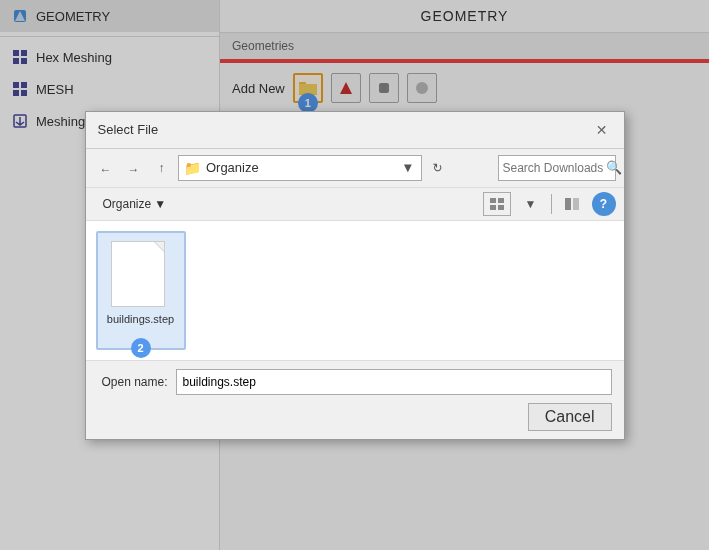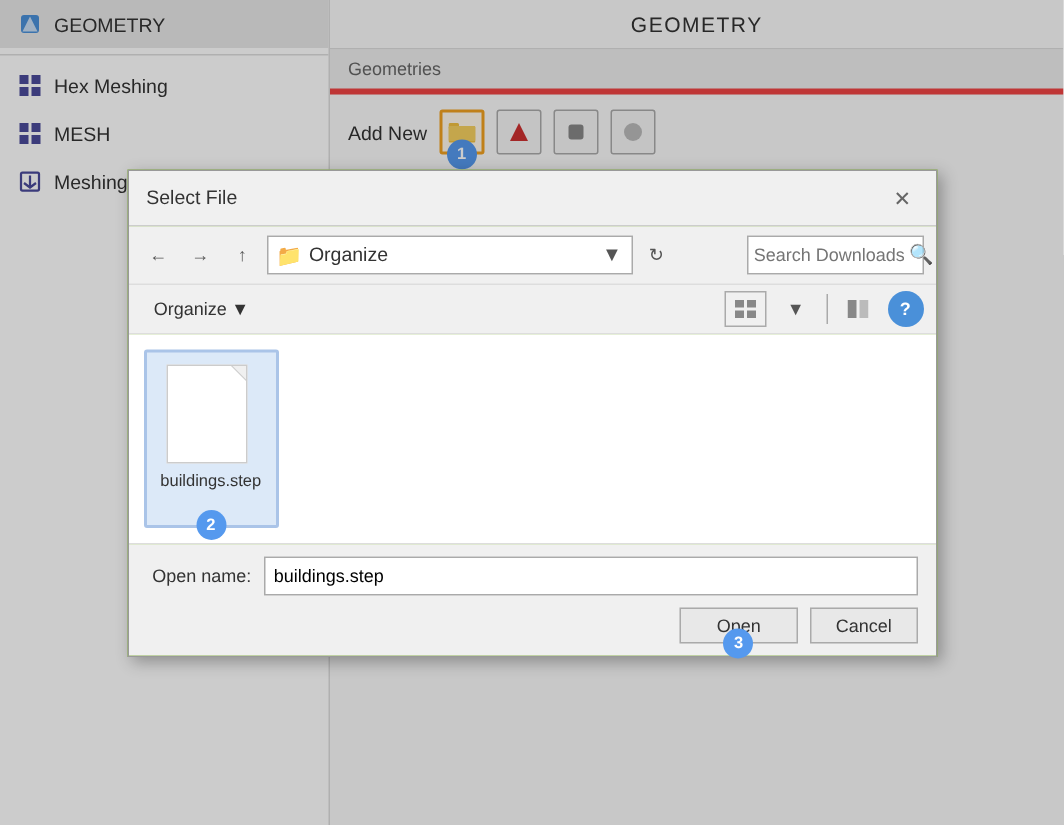--- a/index.html
+++ b/index.html
@@ -425,21 +425,21 @@
       cursor: pointer;
       font-size: 12px;
       color: #333;
     }
 
     .cancel-btn {
       padding: 4px 16px;
       background: #e8e8e8;
       border: 1px solid #aaa;
       cursor: pointer;
-      font-size: 12px;
+      font-size: 16px;
       color: #333;
       text-align: right;
     }
 
     
     .num-badge {
       width: 20px;
       height: 20px;
       background: #5599ee;
       border-radius: 50%;
@@ -594,25 +594,19 @@
         <div class="num-badge" style="bottom:-10px; left:50%; transform:translateX(-50%);">2</div>
       </div>
     </div>
 
     <div class="bottom-bar">
       <div class="filename-row">
         <span class="filename-label">Open name:</span>
         <input class="filename-input" type="text" value="buildings.step" style="">
       </div>
       <div class="action-row">
-        <div style="position:relative;">
-          <button class="open-btn">
-            <span>Open</span>
-          </button>
-          <div class="num-badge" style="bottom:-10px; left:50%; transform:translateX(-50%);">3</div>
-        </div>
         <button class="cancel-btn">
           <span>Cancel</span>
         </button>
       </div>
     </div>
   </div>
 </div>
 
 </body></html>

